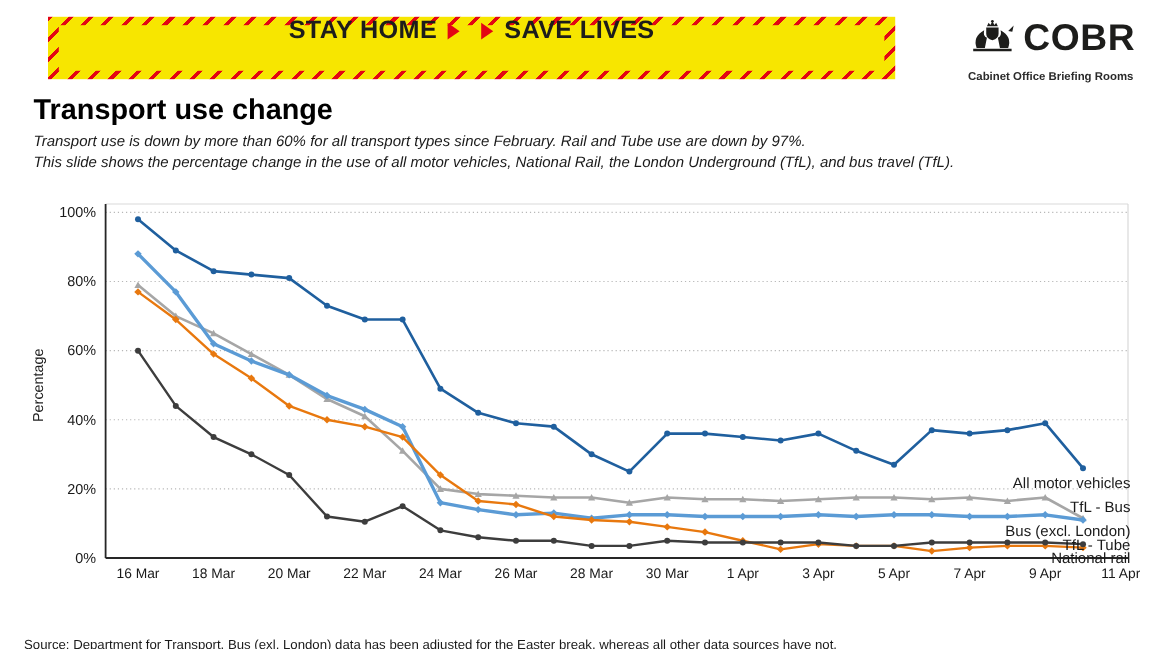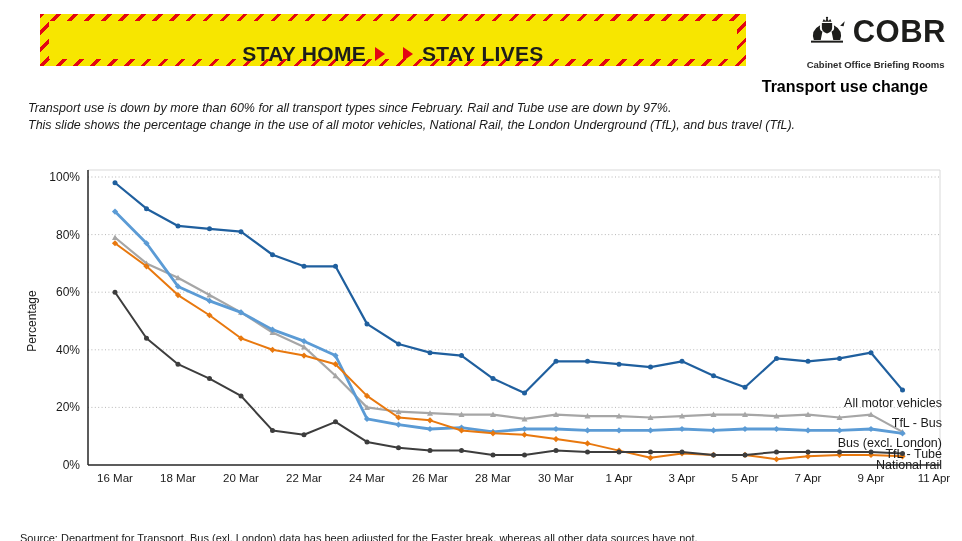--- a/index.html
+++ b/index.html
@@ -2,58 +2,58 @@
 <html><head>
 <meta charset="utf-8">
 <style>
   html,body{margin:0;padding:0;background:#fff;}
   .page{position:relative;width:962px;height:541px;background:#ffffff;overflow:hidden;
         font-family:"Liberation Sans",sans-serif;}
 
   
   .banner{position:absolute;left:40px;top:14px;width:706px;height:52px;
           background:repeating-linear-gradient(135deg,#e30613 0 3px,#f7e600 3px 12px);
-          display:flex;align-items:flex-end;justify-content:center;}
+          display:flex;align-items:flex-start;justify-content:center;}
   .banner-inner{position:absolute;left:9px;right:9px;top:7px;bottom:7px;background:#f7e600;}
   .banner-text{position:relative;z-index:2;display:flex;align-items:center;
                font-size:21px;font-weight:800;letter-spacing:.3px;color:#1d1d1b;white-space:nowrap;}
   .chev{width:0;height:0;border-left:10px solid #e30613;border-top:7px solid transparent;
         border-bottom:7px solid transparent;margin:0 9px;display:inline-block;}
 
   
   .logo{position:absolute;right:16px;top:15px;display:grid;
         grid-template-columns:auto auto;column-gap:6px;align-items:center;}
   .crest{width:40px;height:33px;}
   .logo-title{font-size:31px;font-weight:800;color:#1d1d1b;letter-spacing:.5px;line-height:1;}
   .logo-sub{grid-column:1 / span 2;font-size:9.5px;font-weight:700;color:#2b2b2b;
             margin-top:11px;white-space:nowrap;}
 
   
   .header{position:absolute;left:28px;top:78px;width:900px;}
-  .title{margin:0;font-size:16px;font-weight:700;color:#000;text-align:right;}
+  .title{margin:0;font-size:24px;font-weight:700;color:#000;}
   .sub{margin:4px 0 0 0;font-size:12.5px;line-height:17px;color:#1a1a1a;font-style:italic;}
 
   
   #chart{position:absolute;left:20px;top:168px;}
 
   
   .source{position:absolute;left:20px;top:532px;font-size:11px;color:#1a1a1a;}
 </style>
 </head>
 <body>
 
 <div class="page">
 
   <div class="banner">
     <div class="banner-inner"></div>
     <div class="banner-text">
       <span>STAY HOME</span>
       <span class="chev"></span>
       <span class="chev"></span>
-      <span>STAY LIVES</span>
+      <span>SAVE LIVES</span>
     </div>
   </div>
 
   <div class="logo">
     <svg class="crest" viewBox="0 0 70 54" fill="#1d1d1b">
       <circle cx="35" cy="3" r="2"></circle>
       <path d="M27 10 l2.5 -5 2.5 3.5 3 -5.5 3 5.5 2.5 -3.5 2.5 5 z"></path>
       <path d="M26 12 h18 v9 q0 7 -9 9.5 q-9 -2.5 -9 -9.5 z"></path>
       <path d="M12 42 q-6 -17 11 -26 q-2 9 4 11 l-3 15 z"></path>
       <path d="M58 42 q6 -17 -11 -26 q2 9 -4 11 l3 15 z"></path>

